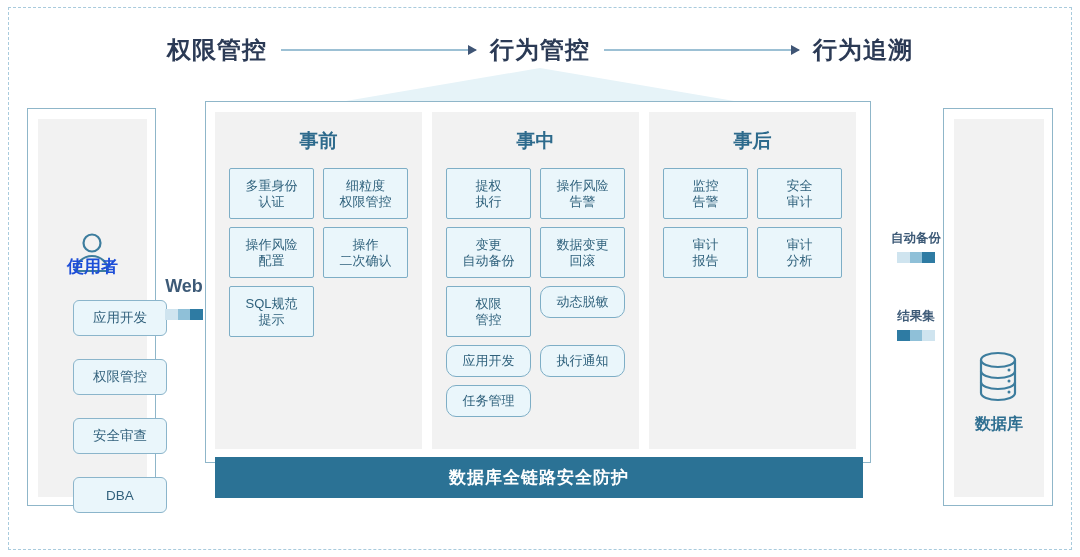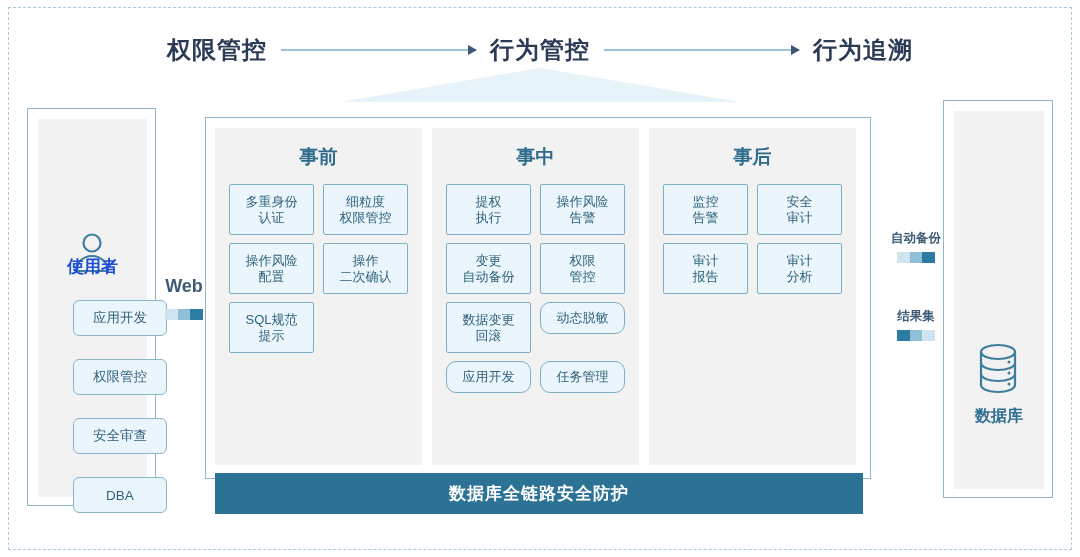--- a/index.html
+++ b/index.html
@@ -51,21 +51,21 @@
     font-size:13.5px;color:#33627d;
   }
 
   
   .web-wrap{position:absolute;left:163px;top:276px;width:42px;text-align:center;}
   .web-label{font-size:18px;color:#3d5a77;font-weight:bold;margin-bottom:12px;}
   .seg-bar{display:flex;width:38px;height:11px;margin:0 auto;}
   .seg-bar i{flex:1;display:block;}
 
   
-  .main-panel{left:205px;top:101px;width:666px;height:362px;margin-top:16px;}
+  .main-panel{left:205px;top:101px;width:666px;height:362px;}
   .col{position:absolute;top:10px;width:207px;height:337px;background:#f2f2f2;box-sizing:border-box;}
   .col-1{left:9px;}
   .col-2{left:226px;}
   .col-3{left:443px;}
   .col-title{
     position:absolute;top:16px;left:0;width:100%;text-align:center;
     font-size:19px;font-weight:bold;color:#2d6a8c;
   }
   .cards{position:absolute;left:14px;top:56px;width:179px;
          display:flex;flex-wrap:wrap;gap:8px 9px;align-content:flex-start;}
@@ -85,21 +85,21 @@
     color:#ffffff;font-size:17px;font-weight:bold;letter-spacing:1px;
   }
 
   
   .conn{position:absolute;width:80px;text-align:center;}
   .conn-label{font-size:12.5px;color:#3d5a77;font-weight:bold;margin-bottom:5px;white-space:nowrap;}
   .conn-1{left:876px;top:230px;}
   .conn-2{left:876px;top:308px;}
 
   
-  .db-panel{left:943px;top:100px;width:110px;height:398px;}
+  .db-panel{left:943px;top:108px;width:110px;height:398px;}
   .db-gray{left:10px;top:10px;width:90px;height:378px;}
   .db-title{
     position:absolute;left:0;top:305px;width:110px;text-align:center;
     font-size:16px;font-weight:bold;color:#2f6f91;
   }
   .db-icon{position:absolute;left:50%;top:240px;transform:translateX(-50%);}
 </style>
 </head>
 <body>
 
@@ -158,24 +158,25 @@
         <div class="card h2">SQL规范<br>提示</div>
       </div>
     </div>
 
     <div class="col col-2">
       <div class="col-title">事中</div>
       <div class="cards">
         <div class="card h2">提权<br>执行</div>
         <div class="card h2">操作风险<br>告警</div>
         <div class="card h2">变更<br>自动备份</div>
+        <div class="card h2">数据变更<br>回滚</div>
         <div class="card h2">权限<br>管控</div>
-        <div class="card h2">数据变更<br>回滚</div>
         <div class="card h1">动态脱敏</div>
         <div class="card h1">应用开发</div>
+        <div class="card h1">执行通知</div>
         <div class="card h1">任务管理</div>
       </div>
     </div>
 
     <div class="col col-3">
       <div class="col-title">事后</div>
       <div class="cards">
         <div class="card h2">监控<br>告警</div>
         <div class="card h2">安全<br>审计</div>
         <div class="card h2">审计<br>报告</div>

